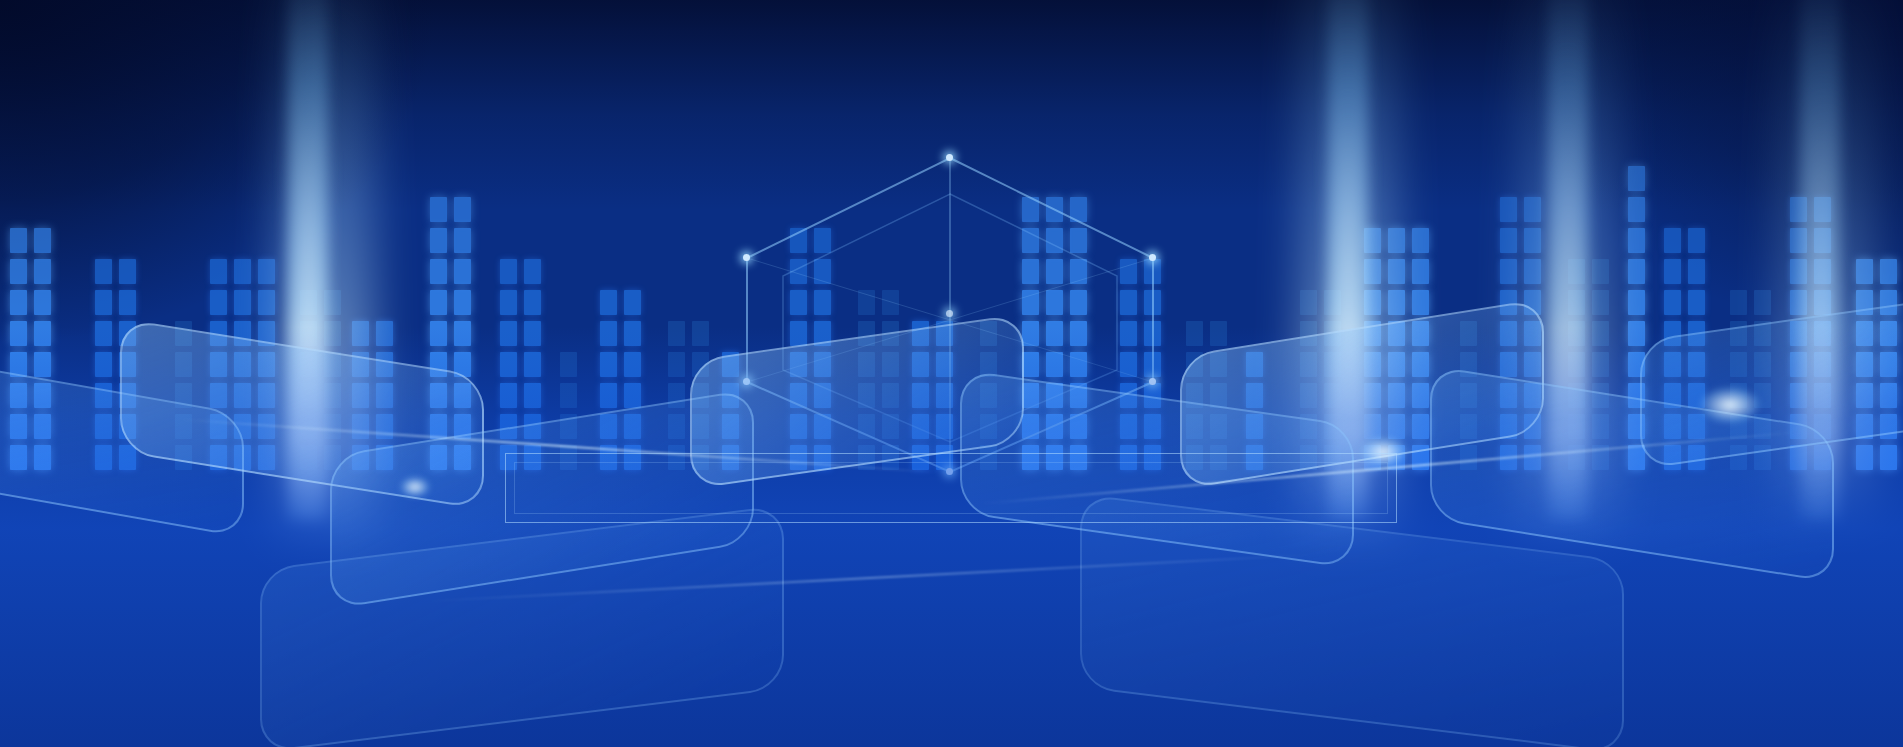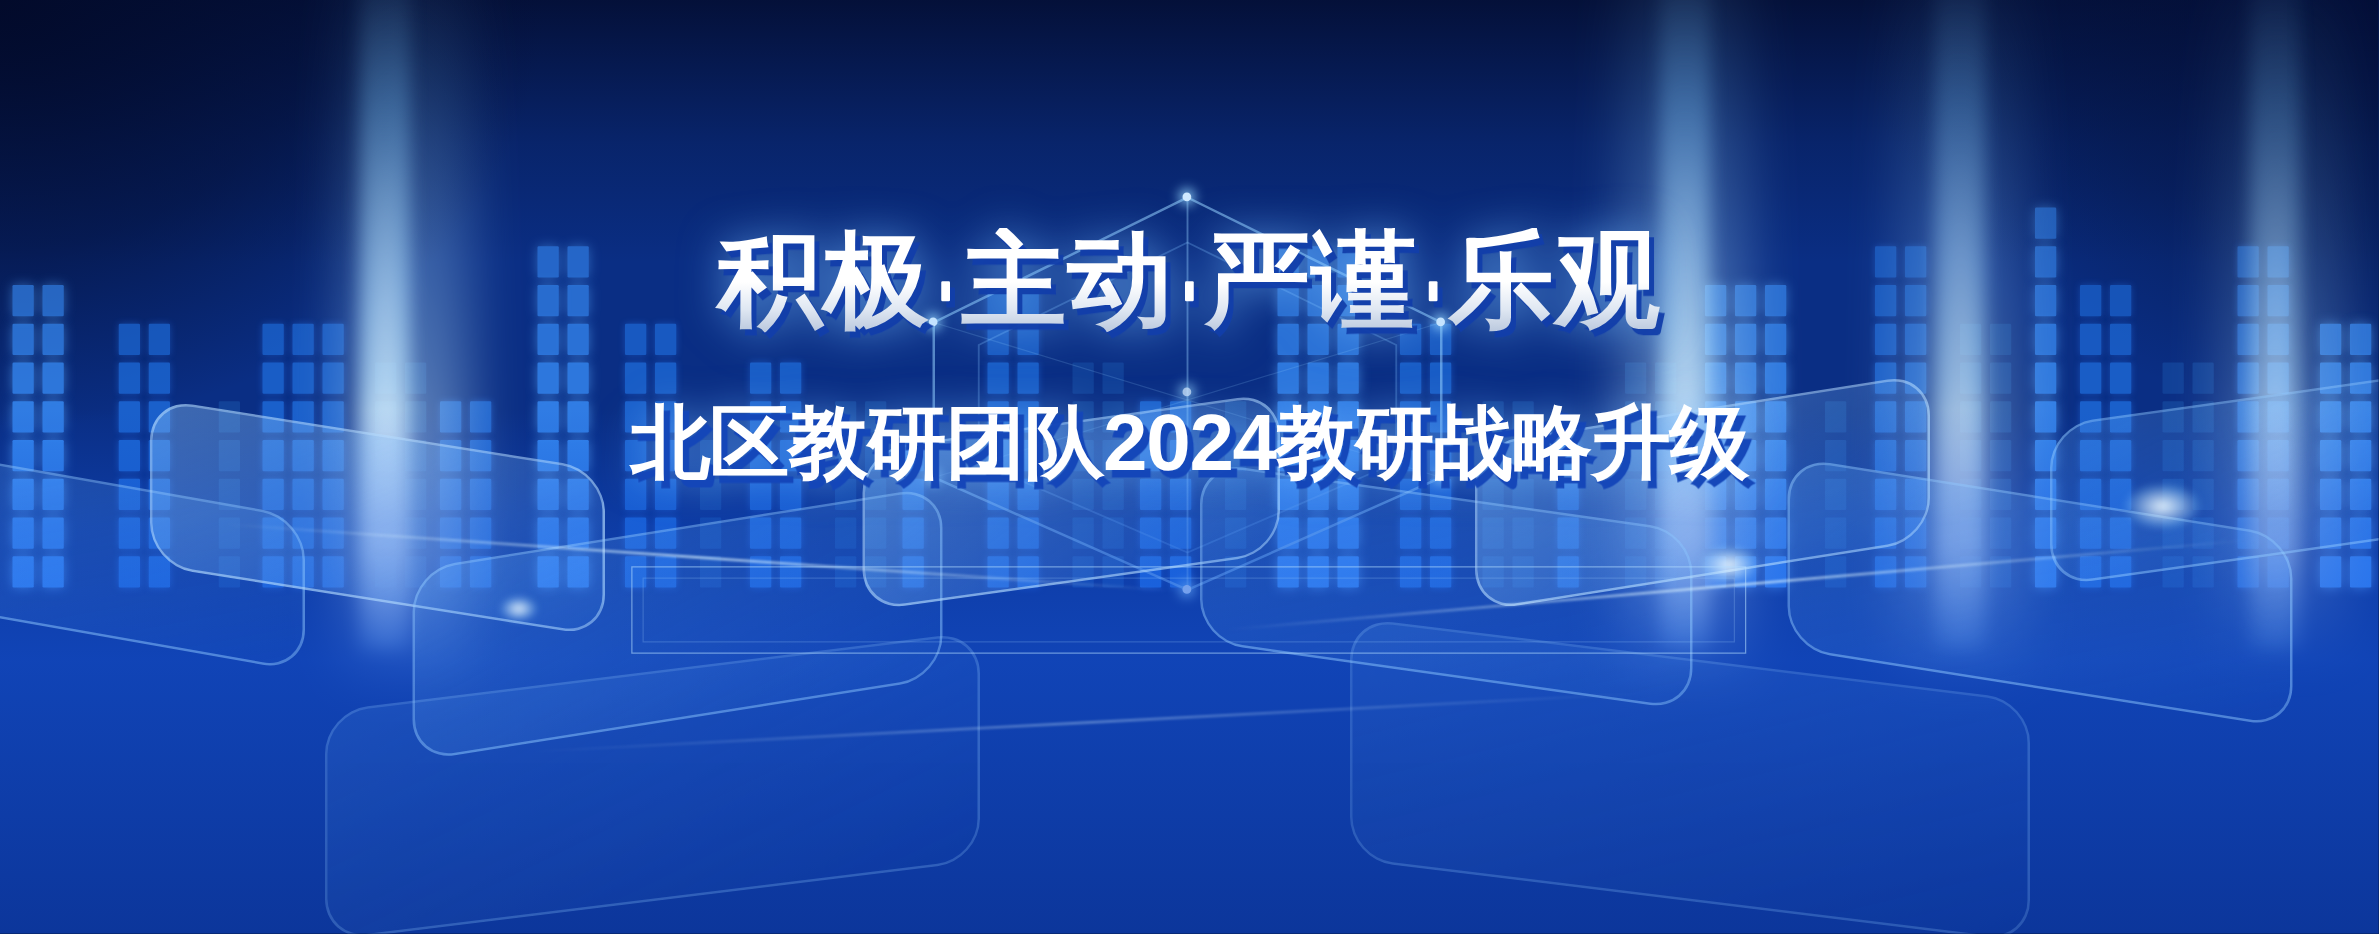--- a/index.html
+++ b/index.html
@@ -992,18 +992,16 @@
     <div class="streak" style="left:180px;top:118px;width:760px;transform:rotate(4deg);"></div>
     <div class="streak" style="left:980px;top:140px;width:820px;transform:rotate(-5deg);"></div>
     <div class="streak" style="left:420px;top:250px;width:900px;transform:rotate(-3deg);opacity:.5;"></div>
 
     <div class="glow-dot" style="left:400px;top:150px;"></div>
     <div class="glow-dot" style="left:1360px;top:110px;width:46px;height:30px;"></div>
     <div class="glow-dot" style="left:1700px;top:60px;width:60px;height:36px;"></div>
   </div>
 
   <div class="content">
-    <div class="title" id="title"><span>积极</span><span class="sep"></span><span>主动</span><span class="sep"></span><span>严谨</span><span class="sep"></span><span>乐观</span></div>
-    <div class="subtitle">北区教研团队2024教研战略升级</div>
     <div class="tagbox"></div>
   </div>
 
 </div>
 
 </body></html>

